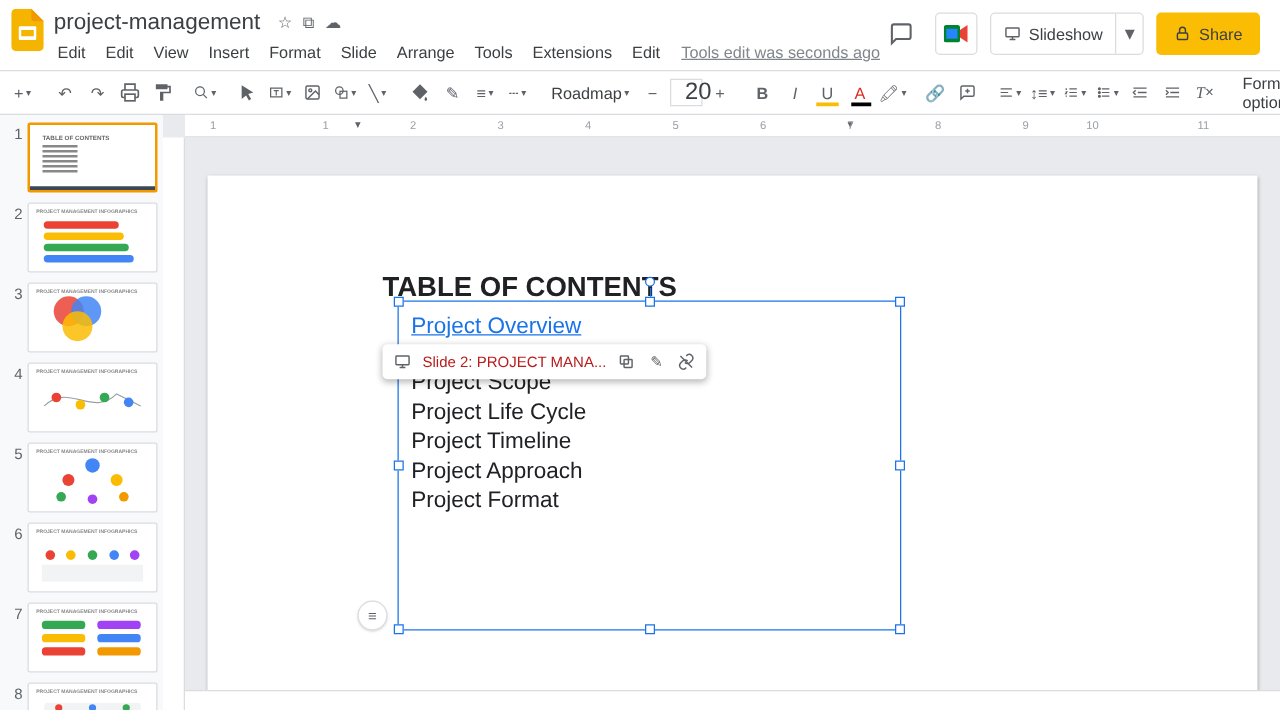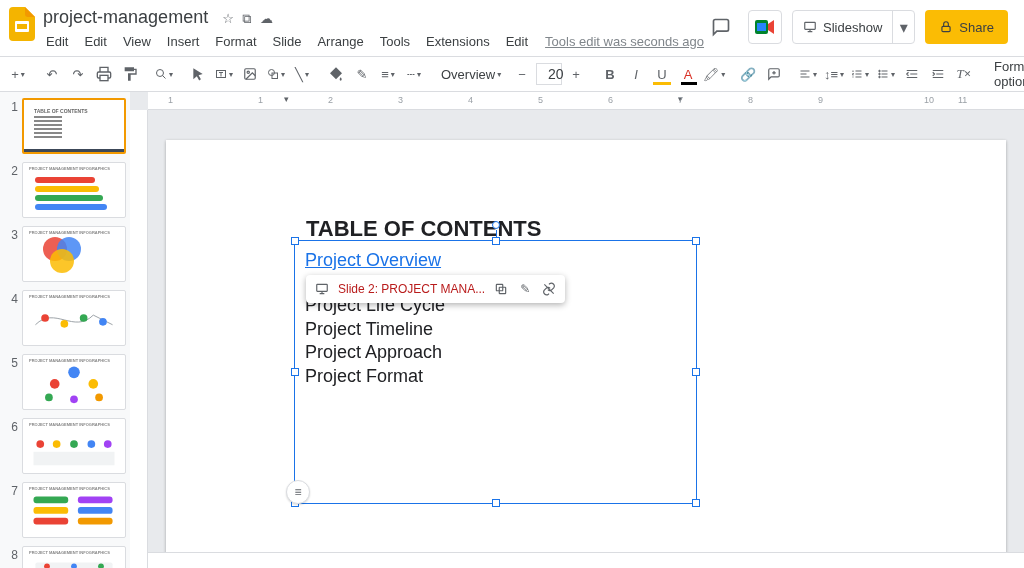--- a/index.html
+++ b/index.html
@@ -19,42 +19,42 @@
   .slideshow { display:flex; align-items:center; border:1px solid #dadce0; border-radius:4px; height:34px; }
   .slideshow .lbl { font-size:13px; color:#3c4043; padding:0 10px; display:flex; align-items:center; gap:6px; }
   .slideshow .dd { border-left:1px solid #dadce0; width:22px; height:100%; display:flex; align-items:center; justify-content:center; color:#5f6368;}
   .share { background:#fbbc04; color:#3c4043; height:34px; border-radius:4px; padding:0 14px; display:flex; align-items:center; gap:6px; font-size:13px; font-weight:500; cursor:pointer; }
   .toolbar { height:36px; border-top:1px solid #dadce0; border-bottom:1px solid #dadce0; display:flex; align-items:center; padding:0 6px; gap:2px; background:#fff; position:relative;}
   .tb-btn { min-width:24px; height:26px; padding:0 3px; display:flex; align-items:center; justify-content:center; color:#5f6368; font-size:13px; cursor:pointer; border-radius:2px; }
   .tb-sep { width:1px; height:20px; background:#dadce0; margin:0 3px; }
   .tb-dd::after { content:"▾"; font-size:8px; margin-left:2px; color:#5f6368; }
   .font-sel { border:1px solid transparent; min-width:64px; font-size:13px; color:#3c4043; padding:2px 4px; display:flex; align-items:center; justify-content:space-between;}
   .font-size { display:flex; align-items:center; }
-  .font-size .val { width:26px; text-align:center; font-size:14px; color:#3c4043; border:1px solid #dadce0; height:22px; line-height:20px; margin:0 2px;padding-left:11px;}
+  .font-size .val { width:26px; text-align:center; font-size:19px; color:#3c4043; border:1px solid #dadce0; height:22px; line-height:20px; margin:0 2px;padding-left:11px;}
   .tb-u { position:relative; }
   .tb-u::after{ content:""; position:absolute; left:3px; right:3px; bottom:2px; height:3px; background:#fbbc04;}
   .tb-a { position:relative; color:#d93025;}
   .tb-a::after{ content:""; position:absolute; left:3px; right:3px; bottom:2px; height:3px; background:#000;}
   .fmt-lbl { font-size:13px; color:#3c4043; padding:0 8px; cursor:pointer;}
   .body { display:flex; height:calc(568px - 56px - 36px); }
   .sidebar { width:130px; background:#f8f9fa; overflow-y:auto; padding:6px 0; display:flex; flex-direction:column; gap:8px;}
   .thumb-row { display:flex; align-items:flex-start; padding:0 4px; gap:4px;}
   .thumb-num { width:14px; text-align:right; font-size:12px; color:#5f6368; padding-top:2px;}
   .thumb { flex:1; height:56px; background:#fff; border:1px solid #dadce0; border-radius:2px; cursor:pointer; overflow:hidden; position:relative;}
   .thumb.active { border:2px solid #f29900; }
   .editor { flex:1; background:#e8eaed; position:relative; overflow:hidden; }
   .hruler { position:absolute; left:18px; right:0; top:0; height:18px; background:#fff; border-bottom:1px solid #dadce0; font-size:9px; color:#9aa0a6;}
   .hruler .ticks{ position:relative; height:100%;}
   .hruler .tk{ position:absolute; top:3px; }
   .hruler .guide{ position:absolute; top:2px; color:#5f6368;}
   .vruler { position:absolute; left:0; top:18px; bottom:0; width:18px; background:#fff; border-right:1px solid #dadce0;}
   .canvas-wrap { position:absolute; left:18px; top:18px; right:0; bottom:16px; overflow:auto; display:flex; justify-content:center; padding:30px 18px;}
   .slide { width:840px; height:480px; background:#fff; box-shadow:0 1px 3px rgba(0,0,0,.3); position:relative; flex-shrink:0;}
   .toc-title { position:absolute; left:140px; top:76px; font-size:22px; font-weight:bold; color:#202124;}
-  .textbox { position:absolute; left:128px; top:100px; width:403px; height:264px; border:1px solid #1a73e8;}
+  .textbox { position:absolute; left:152px; top:100px; width:403px; height:264px; border:1px solid #1a73e8;}
   .handle { position:absolute; width:8px; height:8px; background:#fff; border:1px solid #1a73e8;}
   .h-nw{left:-4px;top:-4px} .h-n{left:50%;top:-4px;margin-left:-4px} .h-ne{right:-4px;top:-4px}
   .h-w{left:-4px;top:50%;margin-top:-4px} .h-e{right:-4px;top:50%;margin-top:-4px}
   .h-sw{left:-4px;bottom:-4px} .h-s{left:50%;bottom:-4px;margin-left:-4px} .h-se{right:-4px;bottom:-4px}
   .rot{ position:absolute; left:50%; top:-20px; margin-left:-4px; width:8px; height:8px; border-radius:50%; background:#fff; border:1px solid #1a73e8;}
   .rot::before{content:"";position:absolute;left:3px;top:8px;width:1px;height:12px;background:#1a73e8;}
   .textbox-content { padding:8px 10px; font-size:18px; color:#202124; line-height:1.3;}
   .link-item { color:#1a73e8; text-decoration:underline; display:inline-block;}
   .link-popup { position:absolute; left:140px; top:135px; background:#fff; border-radius:4px; box-shadow:0 2px 6px rgba(0,0,0,.3); padding:6px 8px; display:flex; align-items:center; gap:8px; font-size:12px; color:#3c4043; z-index:5;}
   .lp-icon{ width:16px; height:16px; display:flex; align-items:center; justify-content:center; color:#5f6368; cursor:pointer;}
@@ -192,21 +192,21 @@
       <svg width="16" height="16" viewBox="0 0 24 24" fill="#5f6368">
         <path d="M12 2l9 9-9 9-9-9z"></path>
         <path d="M19 17c2 2 2 5 0 5s-2-3 0-5z"></path>
       </svg>
     </div>
   <div class="tb-btn">✎</div>
   <div class="tb-btn tb-dd">≡</div>
   <div class="tb-btn tb-dd">┄</div>
   <div class="tb-sep"></div>
   <div class="font-sel tb-dd">
-      <span>Overview</span>
+      <span>Roadmap</span>
     </div>
   <div class="tb-sep"></div>
   <div class="font-size">
     <div class="tb-btn">−</div>
     <div class="val">20</div>
     <div class="tb-btn">+</div>
   </div>
   <div class="tb-sep"></div>
   <div class="tb-btn" style="font-weight:bold">B</div>
   <div class="tb-btn" style="font-style:italic">I</div>
@@ -381,21 +381,21 @@
         <span class="tk" style="left:20px">1</span>
         <span class="tk" style="left:110px">1</span>
         <span class="tk" style="left:180px">2</span>
         <span class="tk" style="left:250px">3</span>
         <span class="tk" style="left:320px">4</span>
         <span class="tk" style="left:390px">5</span>
         <span class="tk" style="left:460px">6</span>
         <span class="tk" style="left:530px">7</span>
         <span class="tk" style="left:600px">8</span>
         <span class="tk" style="left:670px">9</span>
-        <span class="tk" style="left:776px">10</span>
+        <span class="tk" style="left:721px">10</span>
         <span class="tk" style="left:810px">11</span>
       </div>
     </div>
     <div class="vruler"></div>
 
     <div class="canvas-wrap">
       <div class="slide">
         <div class="toc-title">TABLE OF CONTENTS</div>
 
         <div class="textbox">
@@ -404,20 +404,21 @@
           <div class="handle h-n"></div>
           <div class="handle h-ne"></div>
           <div class="handle h-w"></div>
           <div class="handle h-e"></div>
           <div class="handle h-sw"></div>
           <div class="handle h-s"></div>
           <div class="handle h-se"></div>
           <div class="textbox-content">
             <div><span class="link-item">Project Overview</span></div>
             <div style="height:22px"></div>
+            <div>Project Scope</div>
             <div>Project Life Cycle</div>
             <div>Project Timeline</div>
             <div>Project Approach</div>
             <div>Project Format</div>
           </div>
         </div>
 
         <div class="link-popup">
           <span class="lp-icon">
               <svg width="14" height="14" viewBox="0 0 24 24" fill="none" stroke="#5f6368" stroke-width="2">

